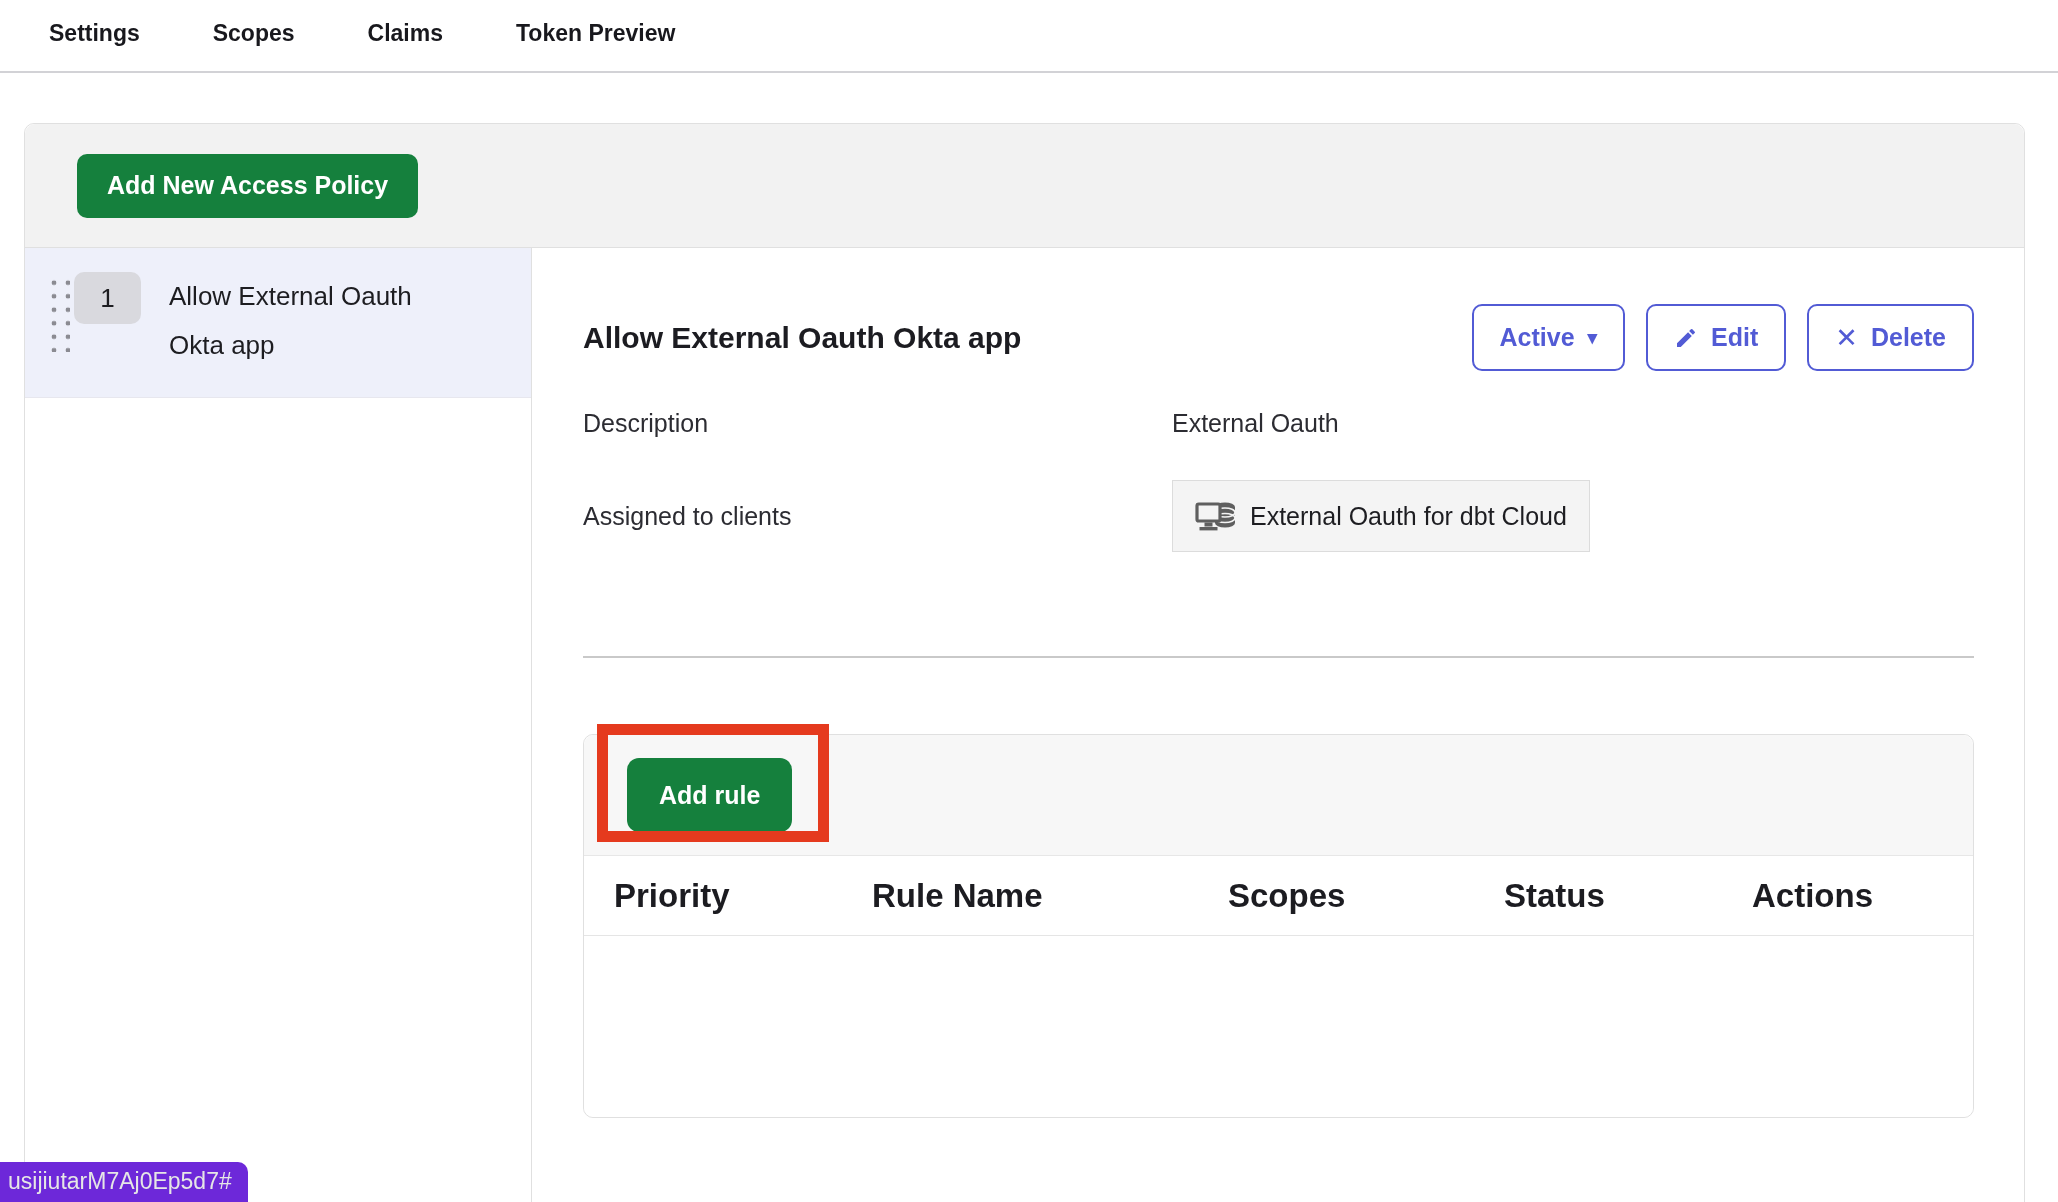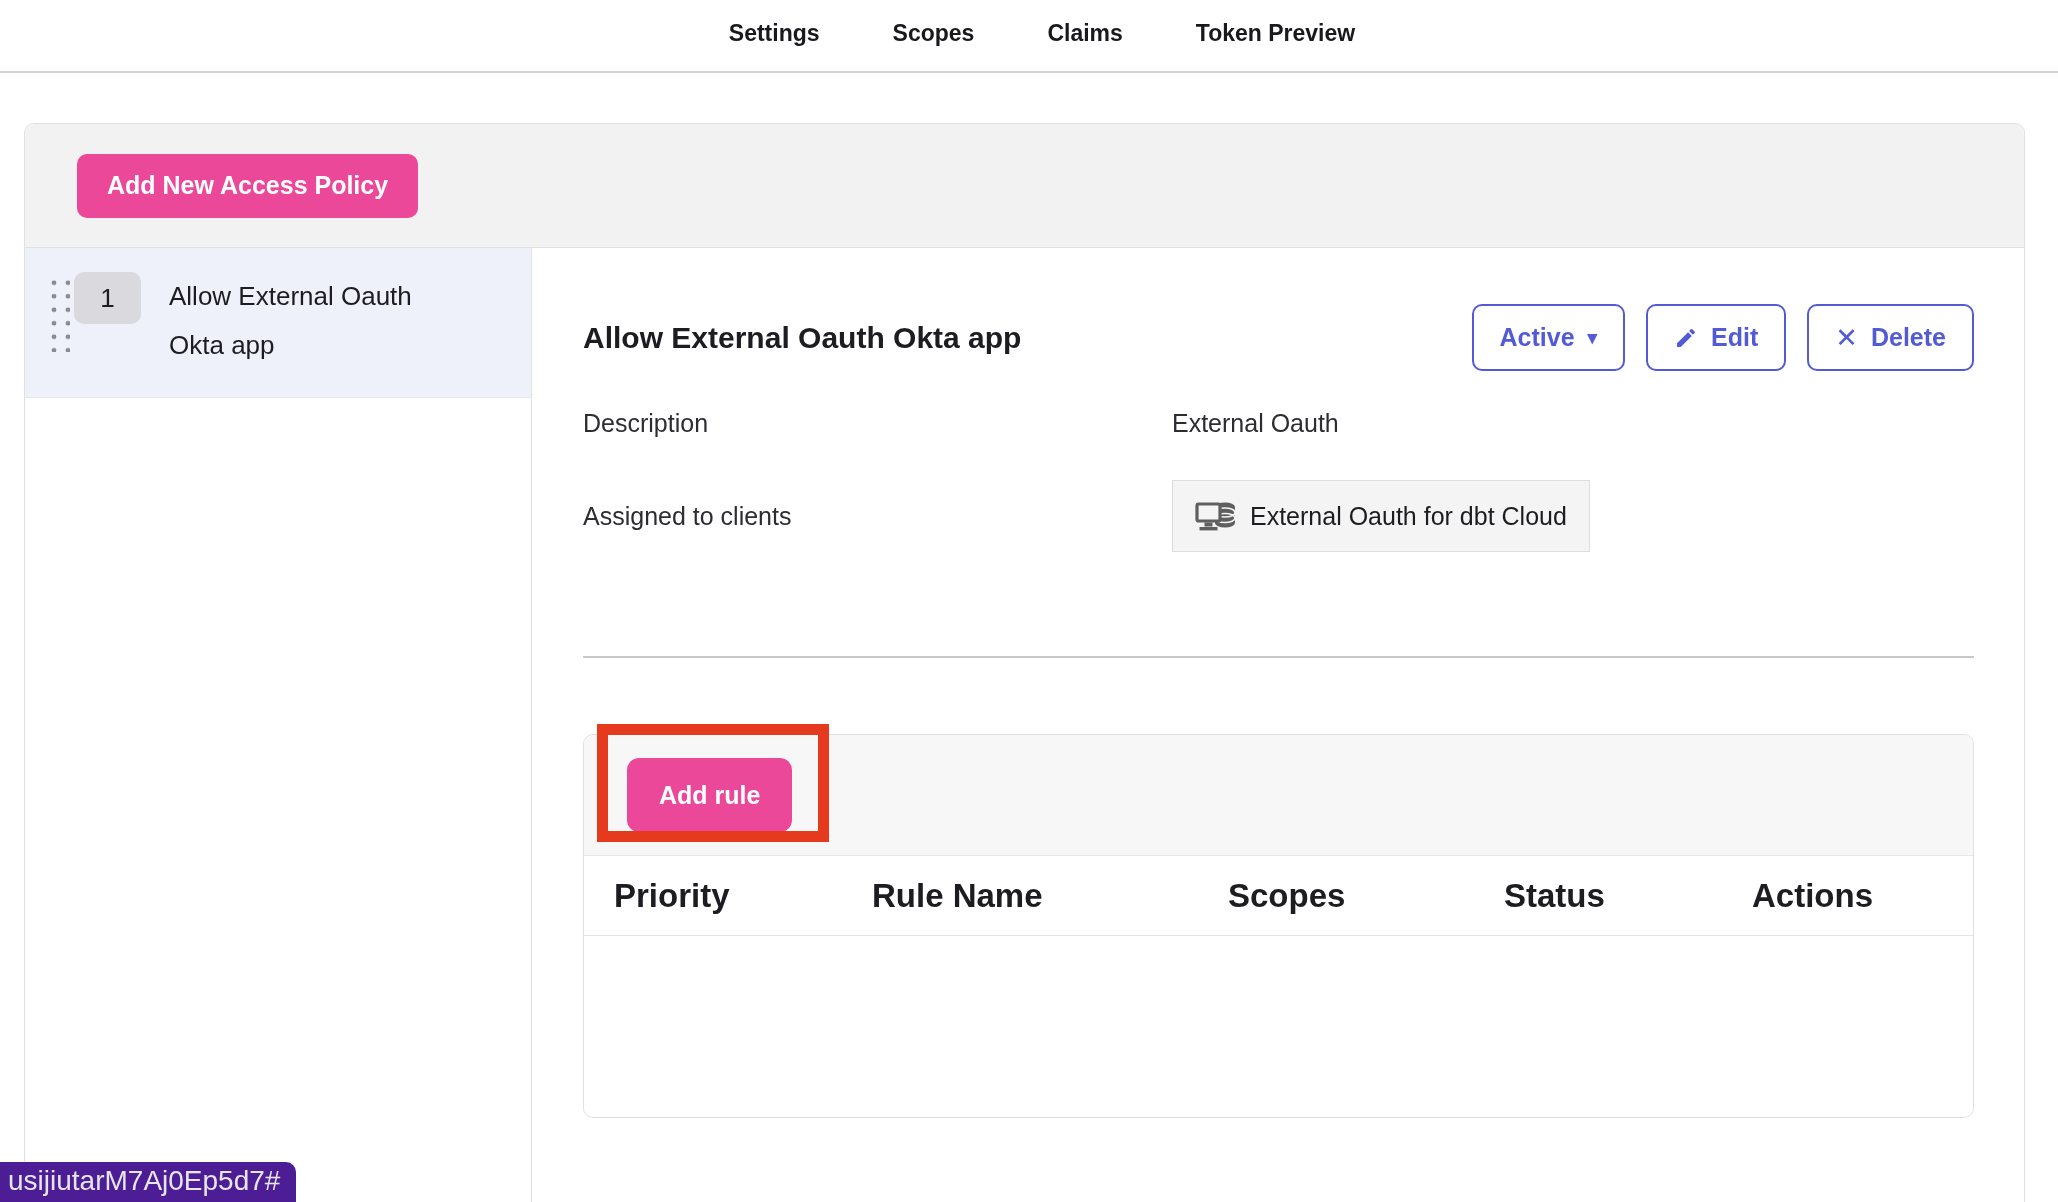--- a/index.html
+++ b/index.html
@@ -2,31 +2,31 @@
 <html><head>
 <meta charset="utf-8">
 <style>
   * { margin:0; padding:0; box-sizing:border-box; }
   html,body { width:2058px; height:1202px; background:#ffffff; overflow:hidden;
               font-family:"Liberation Sans", sans-serif; }
   .page { position:relative; width:2058px; height:1202px; }
 
   
   .tabbar { position:absolute; top:0; left:0; width:2058px; height:73px;
-            border-bottom:2px solid #d2d2d6; display:flex; gap:27px; padding-left:26px;justify-content:center; }
+            border-bottom:2px solid #d2d2d6; display:flex; gap:27px; padding-left:26px; }
   .tab { height:73px; padding:20px 23px 0 23px; font-size:23px; font-weight:700;
          color:#18181d; cursor:pointer; white-space:nowrap; }
   .tab.active { border-bottom:8px solid #525bd5; }
 
   
   .card { position:absolute; top:123px; left:24px; width:2001px; height:1100px;
           border:1px solid #e0e0e0; border-radius:10px 10px 0 0; background:#fff; }
   .card-header { height:124px; background:#f2f2f2; border-bottom:1px solid #e0e0e0;
                  border-radius:10px 10px 0 0; display:flex; align-items:center; padding-left:52px; }
-  .btn-primary { background:#ec4899; color:#ffffff; font-weight:700; font-size:25px;
+  .btn-primary { background:#15803d; color:#ffffff; font-weight:700; font-size:25px;
                  border:none; border-radius:10px; height:64px; padding:0 30px; cursor:pointer;
                  font-family:"Liberation Sans", sans-serif; }
   .card-body { display:flex; height:975px; }
 
   
   .sidebar { width:508px; border-right:1px solid #e0e0e0; background:#fff; }
   .policy-item { height:150px; background:#eef0fa; border-bottom:1px solid #e7e7ee;
                  display:flex; align-items:flex-start; padding:24px 10px 0 19px; cursor:pointer; }
   .drag { width:26px; height:78px; margin-top:2px;
           background-image:radial-gradient(#8b8b92 2.4px, transparent 2.6px);
@@ -68,22 +68,22 @@
                    border-radius:10px 10px 0 0; display:flex; align-items:center; padding-left:43px; }
   .add-rule { height:74px; padding:0 32px; border-radius:12px; font-size:25px; }
   .annotation { position:absolute; left:13px; top:-11px; width:232px; height:118px;
                 border:11px solid #e53a1e; pointer-events:none; }
   .thead { height:80px; display:grid; grid-template-columns:258px 356px 276px 248px 1fr;
            align-items:center; padding-left:30px; font-size:33px; font-weight:700; color:#1c1c21;
            border-bottom:1px solid #e5e5e5; background:#fff; }
   .tbody { height:181px; border-radius:0 0 10px 10px; background:#fff; }
 
   
-  .tooltip { position:absolute; left:0; bottom:0; height:40px; background:#4c1d95;
-             color:#e6e6e6; font-size:28px; display:flex; align-items:center;
+  .tooltip { position:absolute; left:0; bottom:0; height:40px; background:#6d28d9;
+             color:#e6e6e6; font-size:23px; display:flex; align-items:center;
              padding:0 16px 2px 8px; border-radius:0 10px 0 0; }
 </style>
 </head>
 <body>
 
 <div class="page">
 
   <nav class="tabbar">
     <div class="tab">Settings</div>
     <div class="tab">Scopes</div>

